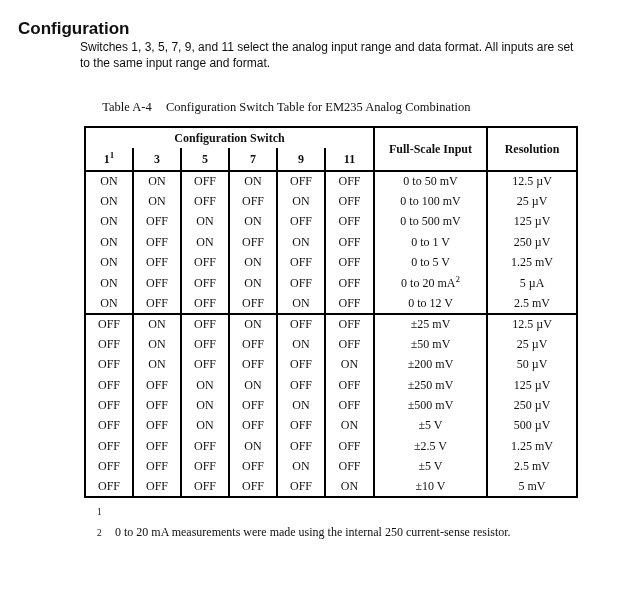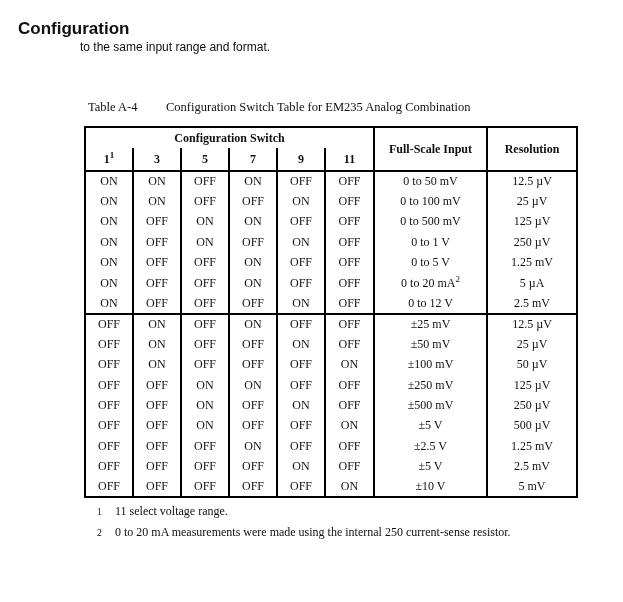--- a/index.html
+++ b/index.html
@@ -19,21 +19,21 @@
   .intro {
     position: absolute; left: 80px; top: 39px;
     font-size: 12px; line-height: 16px;
     width: 535px;
   }
   .caption {
     position: absolute; left: 88px; top: 100px;
     font-family: "Liberation Serif", serif;
     font-size: 12.5px;
   }
-  .caption .cap-label { display: inline-block; width: 78px; }
+  .caption .cap-label { display: inline-block; width: 78px; text-align: center; }
   table.cfg {
     position: absolute; left: 84px; top: 126px;
     width: 492px;
     border-collapse: collapse;
     table-layout: fixed;
     font-family: "Liberation Serif", serif;
     font-size: 12px;
     color: #101010;
   }
   table.cfg, table.cfg th, table.cfg td { border: 0 solid #000; }
@@ -60,20 +60,21 @@
     font-size: 9.5px; padding-top: 1px;
   }
   .fn-lines { flex: 1; }
 </style>
 </head>
 <body>
 
 <div class="heading">Configuration</div>
 
 <div class="intro">
+    <div>Switches 1, 3, 5, 7, 9, and 11 select the analog input range and data format. All inputs are set</div>
     <div>to the same input range and format.</div>
   </div>
 
 <div class="caption">
   <span class="cap-label">Table A-4</span><span>Configuration Switch Table for EM235 Analog Combination</span>
 </div>
 
 <table class="cfg">
   <colgroup>
     <col style="width:48px">
@@ -191,21 +192,21 @@
         <td><span>±50 mV</span></td>
         <td>25 µV</td>
       </tr>
       <tr>
         <td>OFF</td>
         <td>ON</td>
         <td>OFF</td>
         <td>OFF</td>
         <td>OFF</td>
         <td>ON</td>
-        <td><span>±100 mV</span></td>
+        <td><span>±200 mV</span></td>
         <td>50 µV</td>
       </tr>
       <tr>
         <td>OFF</td>
         <td>OFF</td>
         <td>ON</td>
         <td>ON</td>
         <td>OFF</td>
         <td>OFF</td>
         <td><span>±250 mV</span></td>
@@ -261,21 +262,20 @@
         <td><span>±10 V</span></td>
         <td>5 mV</td>
       </tr>
     </tbody>
 </table>
 
 <div class="footnotes">
   <div class="footnote">
     <div class="fn-marker">1</div>
     <div class="fn-lines">
-        <div>11 select voltage range.</div>
       </div>
   </div>
   <div class="footnote">
     <div class="fn-marker">2</div>
     <div class="fn-lines">
         <div>0 to 20 mA measurements were made using the internal 250 current-sense resistor.</div>
       </div>
   </div>
 </div>
 

